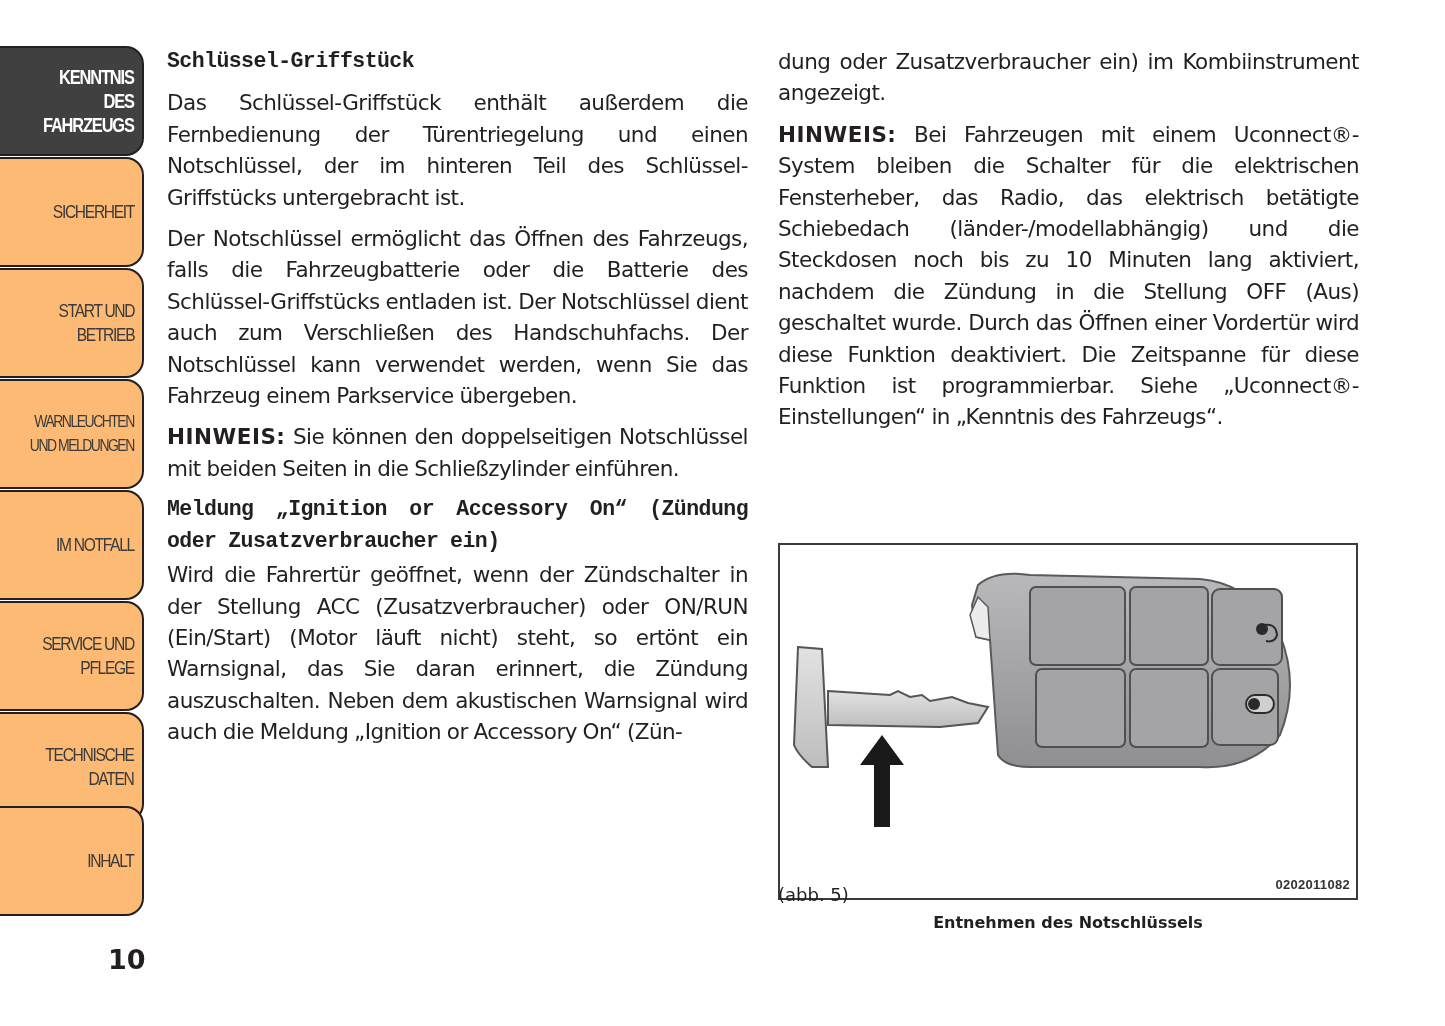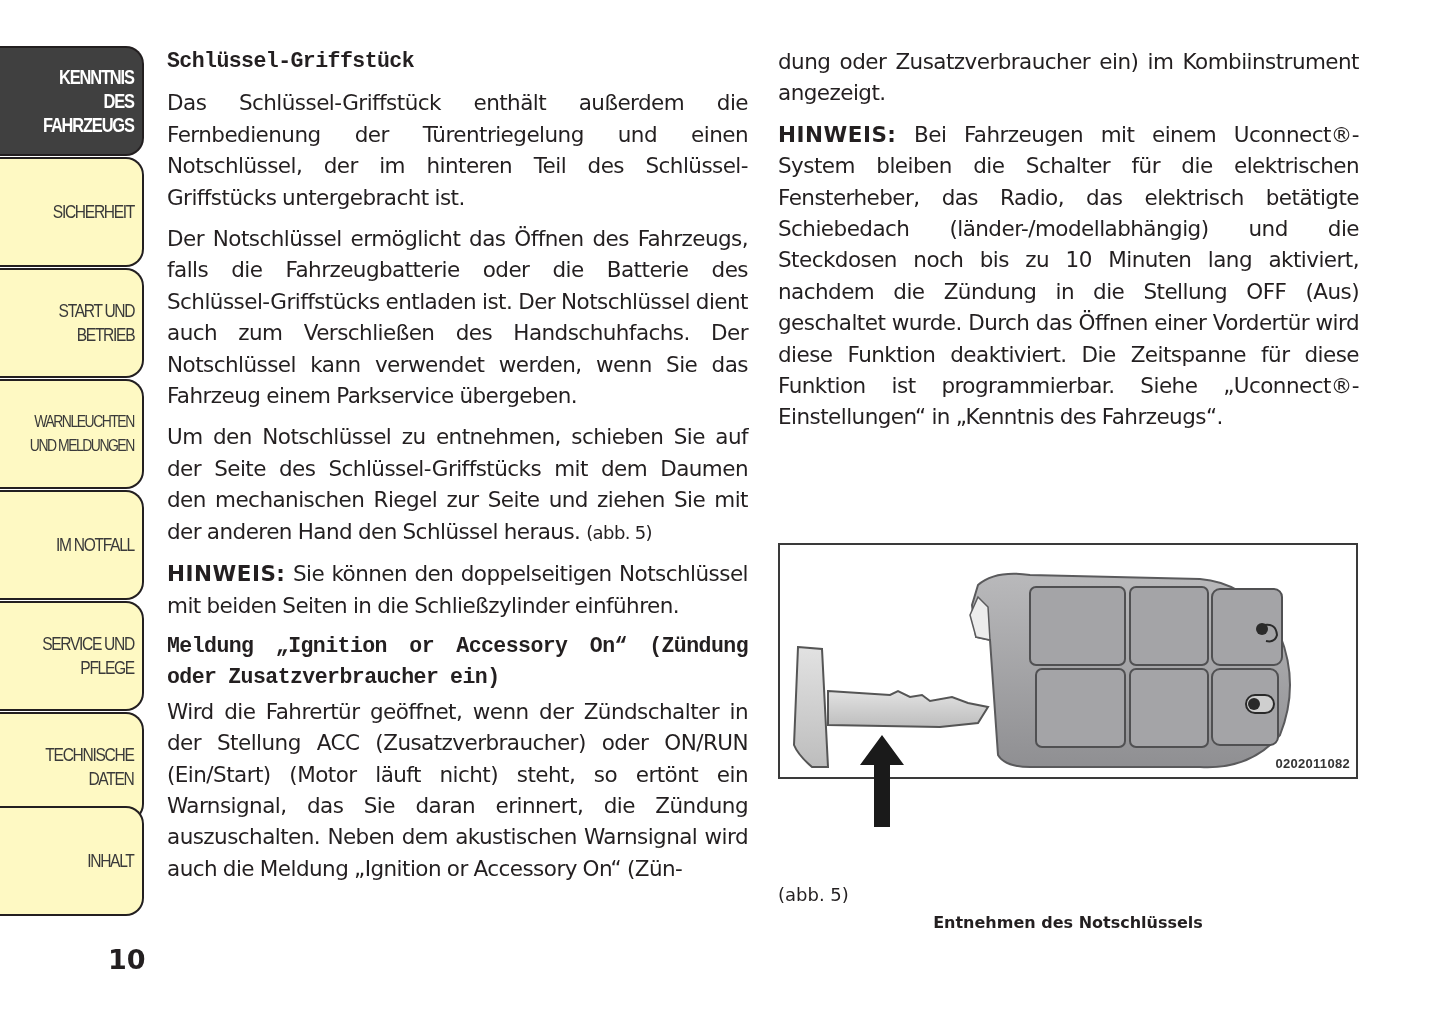--- a/index.html
+++ b/index.html
@@ -2,21 +2,21 @@
 <html><head>
 <meta charset="utf-8">
 <style>
   html, body { margin:0; padding:0; background:#ffffff; }
   body { width:1445px; height:1026px; position:relative; overflow:hidden;
          font-family:"DejaVu Sans", sans-serif; color:#231f20; }
 
   
   .tabs { position:absolute; left:0; top:46px; width:148px; }
   .tab { position:absolute; left:0; width:144px; height:110px;
-         background:#fef9c3; border:2px solid #231f20; border-left:none;
+         background:#fdba74; border:2px solid #231f20; border-left:none;
          border-radius:0 18px 18px 0; box-sizing:border-box;
          display:flex; align-items:center; justify-content:flex-end;
          padding-right:8px; text-align:right; }
   .tab.active { background:#404040; color:#fff; }
   .tab-label { font-family:"Liberation Sans Narrow","Liberation Sans", sans-serif;
                font-size:19px; line-height:24px; letter-spacing:-1.6px;
                color:#3a3a3a; white-space:pre-line; transform:scaleX(0.82); transform-origin:right center; }
   .tab.active .tab-label { color:#fff; font-weight:bold; font-size:20px; line-height:24px; letter-spacing:-1.4px; }
 
   .page-number { position:absolute; left:108px; top:944px; font-weight:bold;
@@ -27,21 +27,21 @@
          line-height:31.4px; text-align:justify; hyphens:manual; color:#231f20; }
   .col p { margin:0 0 10px 0; }
   .col-left { left:167px; top:46px; width:581px; }
   .col-right { left:778px; top:46px; width:581px; }
   .heading { font-weight:bold; margin:0;font-family:Liberation Mono, monospace; }
   .note-label { font-weight:bold; letter-spacing:0.5px; }
   .ref { font-size:18px; }
   .condensed { letter-spacing:-0.55px; word-spacing:-0.5px; }
 
   
-  .figure { position:absolute; left:778px; top:543px; width:580px; height:236px;
+  .figure { position:absolute; left:778px; top:543px; width:580px; height:357px;
             border:2px solid #3a3a3a; box-sizing:border-box; background:#fff; }
   .fig-code { position:absolute; right:6px; bottom:6px; font-family:"Liberation Sans", sans-serif;
               font-weight:bold; font-size:13px; color:#333; letter-spacing:0.3px; }
   .fig-ref { position:absolute; left:778px; top:884px; font-size:18px; color:#231f20; }
   .fig-caption { position:absolute; left:778px; top:913px; width:580px; text-align:center;
                  font-weight:bold; font-size:16px; color:#231f20; }
 </style>
 </head>
 <body>
 
@@ -77,21 +77,20 @@
     <span class="tab-label">INHALT</span>
   </div>
 </div>
 
 <div class="page-number">10</div>
 
 <div class="col col-left condensed">
   <p class="heading">Schlüssel-Griffstück</p>
   <p>Das Schlüssel-Griffstück enthält außerdem die Fernbedienung der Türentriegelung und einen Notschlüssel, der im hinteren Teil des Schlüssel-Griffstücks untergebracht ist.</p>
   <p>Der Notschlüssel ermöglicht das Öffnen des Fahrzeugs, falls die Fahrzeugbatterie oder die Batterie des Schlüssel-Griffstücks entladen ist. Der Notschlüssel dient auch zum Verschließen des Handschuhfachs. Der Notschlüssel kann verwendet werden, wenn Sie das Fahrzeug einem Parkservice übergeben.</p>
-  <p><span>Um den Notschlüssel zu entnehmen, schieben Sie auf der Seite des Schlüssel-Griffstücks mit dem Daumen den mechanischen Riegel zur Seite und ziehen Sie mit der anderen Hand den Schlüssel heraus.</span> <span class="ref">(abb. 5)</span></p>
   <p><span class="note-label">HINWEIS:</span> <span>Sie können den doppelseitigen Notschlüssel mit beiden Seiten in die Schließzylinder einführen.</span></p>
   <p class="heading" style="margin-bottom:2px;">Meldung „Ignition or Accessory On“ (Zündung oder Zusatzverbraucher ein)</p>
   <p>Wird die Fahrertür geöffnet, wenn der Zündschalter in der Stellung ACC (Zusatzverbraucher) oder ON/RUN (Ein/Start) (Motor läuft nicht) steht, so ertönt ein Warnsignal, das Sie daran erinnert, die Zündung auszuschalten. Neben dem akustischen Warnsignal wird auch die Meldung „Ignition or Accessory On“ (Zün-</p>
 </div>
 
 <div class="col col-right condensed">
   <p>dung oder Zusatzverbraucher ein) im Kombiinstrument angezeigt.</p>
   <p><span class="note-label">HINWEIS:</span> <span>Bei Fahrzeugen mit einem Uconnect®-System bleiben die Schalter für die elektrischen Fensterheber, das Radio, das elektrisch betätigte Schiebedach (länder-/modellabhängig) und die Steckdosen noch bis zu 10 Minuten lang aktiviert, nachdem die Zündung in die Stellung OFF (Aus) geschaltet wurde. Durch das Öffnen einer Vordertür wird diese Funktion deaktiviert. Die Zeitspanne für diese Funktion ist programmierbar. Siehe „Uconnect®-Einstellungen“ in „Kenntnis des Fahrzeugs“.</span></p>
 </div>
 

